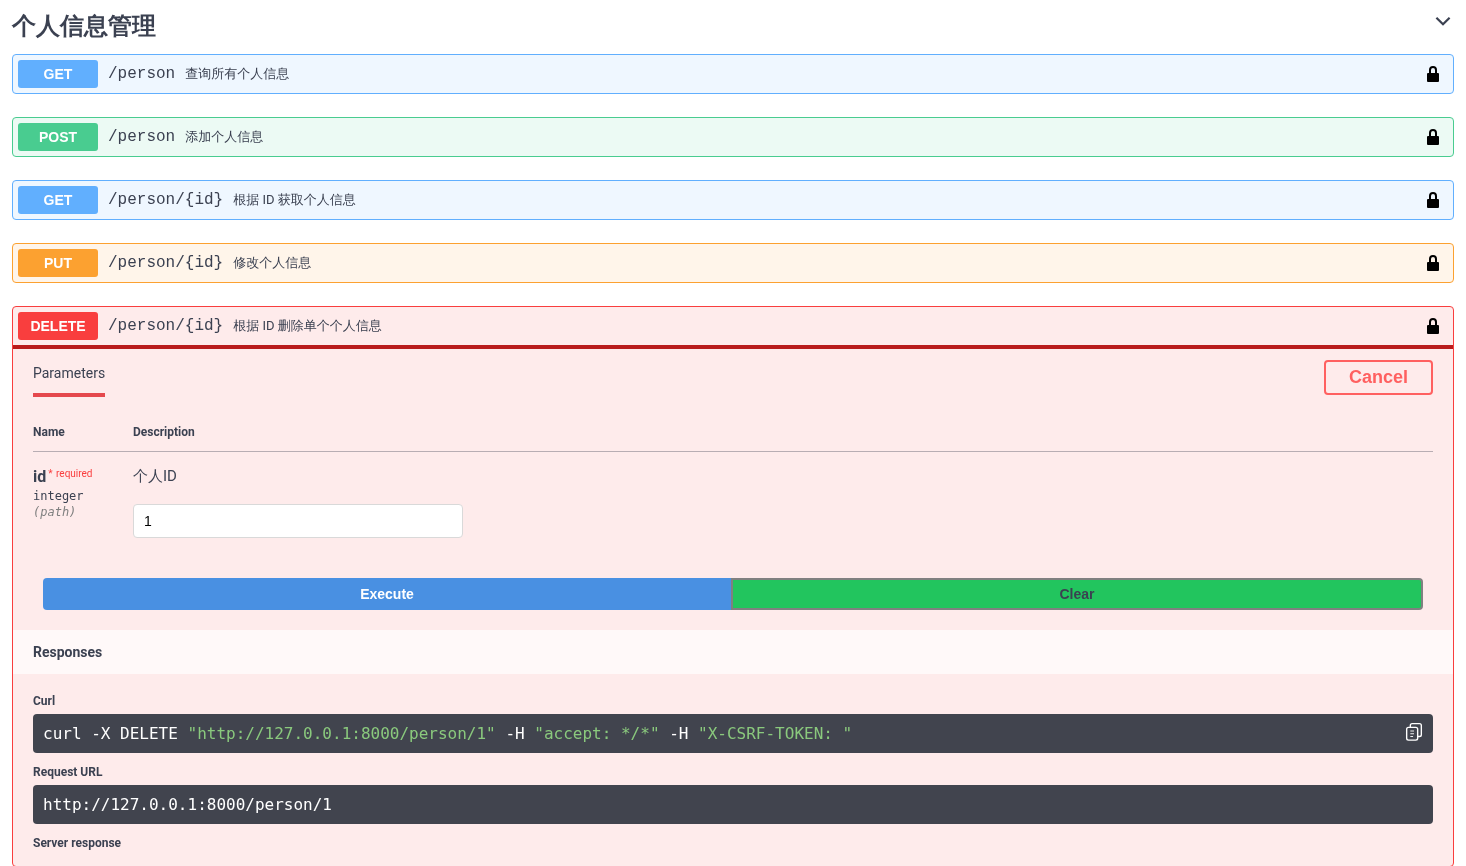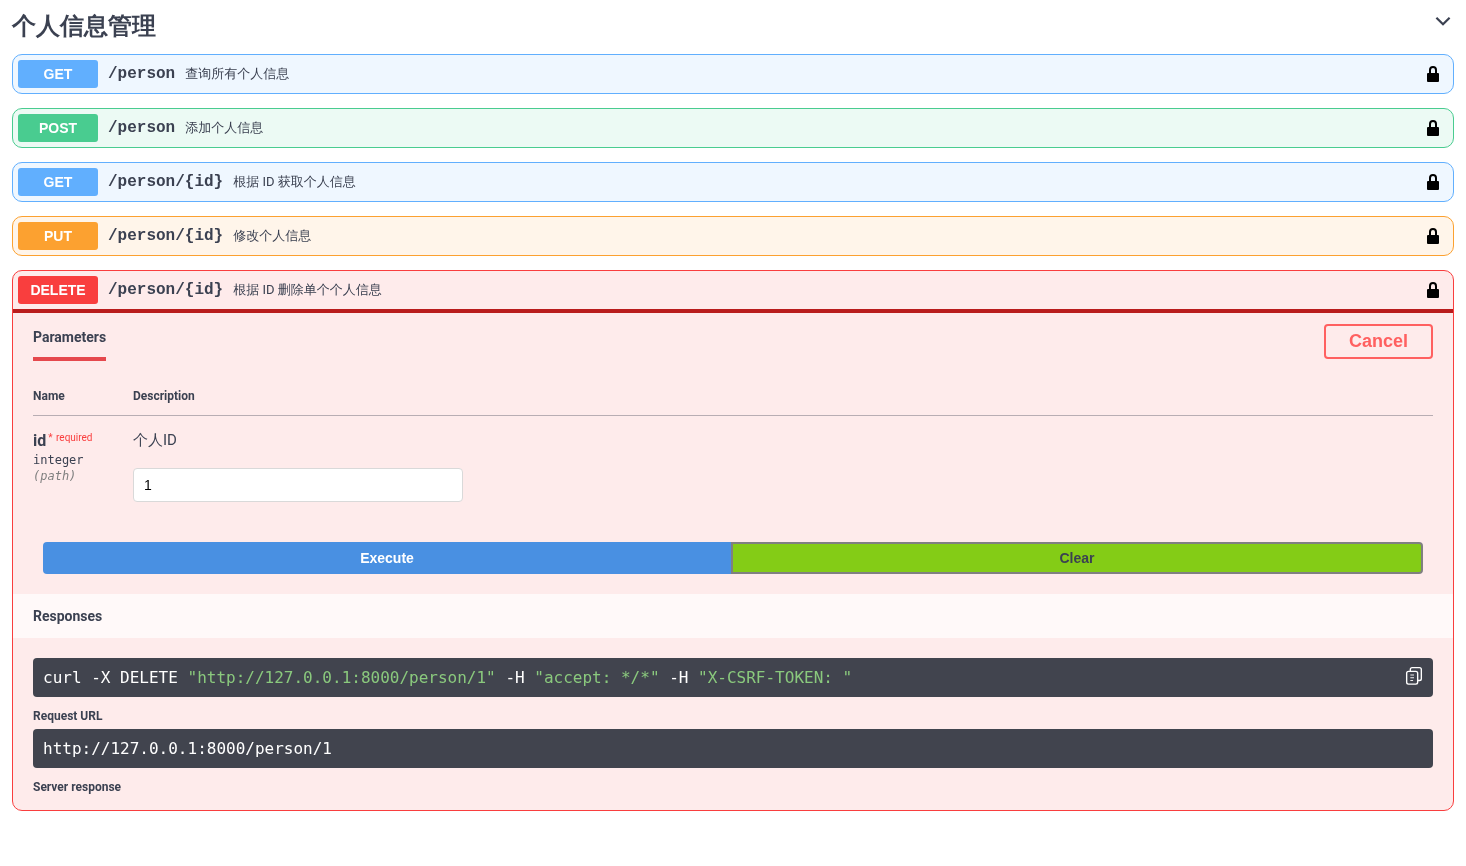--- a/index.html
+++ b/index.html
@@ -1,59 +1,59 @@
 <!DOCTYPE html>
 <html><head>
 <meta charset="utf-8">
 <style>
 * { box-sizing: border-box; margin: 0; padding: 0; }
 body { font-family: -apple-system, BlinkMacSystemFont, "Segoe UI", Roboto, sans-serif; background: #fff; color: #3b4151; padding: 10px 12px; font-size: 14px; }
 .tag-header { display: flex; align-items: flex-start; justify-content: space-between; padding: 0 0 12px 0; cursor: pointer; }
 .tag-header h2 { font-size: 24px; font-weight: 700; color: #3b4151; }
 .chevron { width: 22px; height: 22px; }
-.opblock { margin: 0 0 14px; border-radius: 10px; border: 1px solid; }
+.opblock { margin: 0 0 23px; border-radius: 4px; border: 1px solid; }
 .opblock-summary { display: flex; align-items: center; padding: 5px 5px; cursor: pointer; position: relative; }
 .method { border-radius: 3px; padding: 6px 0; min-width: 80px; text-align: center; font-size: 14px; font-weight: 700; color: #fff; font-family: sans-serif; }
-.path { font-family: Consolas, "Courier New", monospace; font-size: 16px; font-weight: 700; padding: 0 10px; color: #3b4151; word-break: break-all; }
+.path { font-family: Consolas, "Courier New", monospace; font-size: 16px; font-weight: 400; padding: 0 10px; color: #3b4151; word-break: break-all; }
 .desc { font-size: 13px; color: #3b4151; }
 .lock { position: absolute; right: 10px; top: 50%; transform: translateY(-50%); width: 20px; height: 20px; }
 
 .get { border-color: #61affe; background: rgba(97,175,254,.1); }
 .get .method { background: #61affe; }
 .post { border-color: #49cc90; background: rgba(73,204,144,.1); }
 .post .method { background: #49cc90; }
 .put { border-color: #fca130; background: rgba(252,161,48,.1); }
 .put .method { background: #fca130; }
 .delete { border-color: #f93e3e; background: rgba(249,62,62,.1); }
 .delete .method { background: #f93e3e; }
 .delete.open .opblock-summary { border-bottom: 4px solid #b91c1c; }
 
 .opblock-body { }
 .tab-header { display: flex; align-items: center; justify-content: space-between; padding: 8px 20px; }
 .tabs { display: flex; }
-.tab-item { padding: 8px 0px 12px; cursor: pointer; font-size: 14px; font-weight: 700; color: #3b4151; border-bottom: 4px solid transparent; }
+.tab-item { padding: 8px 0px 12px; cursor: pointer; font-size: 14px; font-weight: 400; color: #3b4151; border-bottom: 4px solid transparent; }
 .tab-item.active { border-bottom-color: #e5484d; }
 .cancel-btn { border: 2px solid #ff6060; background: transparent; color: #ff6060; font-size: 18px; font-weight: 700; padding: 5px 23px; border-radius: 4px; cursor: pointer; font-family: sans-serif; }
 
 .param-section { padding: 20px 20px 10px; }
 .param-table { width: 100%; border-collapse: collapse; table-layout: fixed; }
 .param-table th { text-align: left; font-size: 12px; font-weight: 700; color: #3b4151; padding: 0 0 12px; border-bottom: 1px solid rgba(59,65,81,.2); }
 .param-table th.name-col { width: 100px; }
 .param-table td { padding: 15px 0 10px; vertical-align: top; }
 .param-name { font-size: 16px; font-weight: 700; color: #3b4151; }
 .required-star { color: #f93e3e; font-size: 10px; position: relative; top: -5px; padding-left: 2px; }
 .required-text { color: #f93e3e; font-size: 10px; position: relative; top: -5px; padding-left: 0px; }
 .param-type { font-family: Consolas, monospace; font-size: 12px; font-weight: 400; color: #3b4151; padding-top: 3px; }
 .param-in { font-family: Consolas, monospace; font-size: 12px; font-style: italic; color: #808080; padding-top: 2px; }
 .param-desc { font-size: 15px; color: #3b4151; margin-bottom: 18px; }
 .param-input { width: 330px; padding: 8px 10px; font-size: 14px; border: 1px solid #d9d9d9; border-radius: 4px; background: #fff; }
 
 .btn-group { display: flex; padding: 20px 30px; }
 .execute-btn { flex: 1; background: #4990e2; color: #fff; border: none; padding: 8px 0; font-size: 14px; font-weight: 700; border-radius: 4px 0 0 4px; cursor: pointer; font-family: sans-serif; }
-.clear-btn { flex: 1; background: #84cc16; color: #3b4151; border: 2px solid #808080; padding: 6px 0; font-size: 14px; font-weight: 700; border-radius: 0 4px 4px 0; cursor: pointer; font-family: sans-serif; }
+.clear-btn { flex: 1; background: #22c55e; color: #3b4151; border: 2px solid #808080; padding: 6px 0; font-size: 14px; font-weight: 700; border-radius: 0 4px 4px 0; cursor: pointer; font-family: sans-serif; }
 
 .responses-header { padding: 14px 20px; background: rgba(255,255,255,.7); font-size: 14px; font-weight: 700; color: #3b4151; }
 .responses-body { padding: 20px 20px 10px; }
 .responses-body h5 { font-size: 12px; font-weight: 700; color: #3b4151; margin-bottom: 6px; }
 .code-block { background: #41444e; color: #fff; font-family: Consolas, monospace; font-size: 16px; padding: 10px; border-radius: 4px; margin-bottom: 12px; position: relative; word-break: break-all; }
 .code-block .str { color: #8ac97d; }
 .copy-btn { position: absolute; right: 8px; top: 6px; width: 22px; height: 22px; cursor: pointer; }
 </style>
 </head>
 <body>
@@ -143,20 +143,21 @@
             </tr>
           </tbody>
       </table>
     </div>
     <div class="btn-group">
       <button class="execute-btn">Execute</button>
       <button class="clear-btn">Clear</button>
     </div>
     <div class="responses-header">Responses</div>
     <div class="responses-body">
+      <h5>Curl</h5>
       <div class="code-block">
         <span>curl -X DELETE </span><span class="str">"http://127.0.0.1:8000/person/1"</span><span> -H  </span><span class="str">"accept: */*"</span><span> -H  </span><span class="str">"X-CSRF-TOKEN: "</span>
         <svg class="copy-btn" viewBox="0 0 24 24">
             <rect x="8" y="4" width="12" height="14" rx="2" stroke="#fff" stroke-width="1.5" fill="none"></rect>
             <rect x="4" y="8" width="12" height="14" rx="2" stroke="#fff" stroke-width="1.5" fill="#41444e"></rect>
             <path d="M8 12h4M8 15h4M8 18h3" stroke="#fff" stroke-width="1"></path>
           </svg>
       </div>
       <h5>Request URL</h5>
       <div class="code-block">http://127.0.0.1:8000/person/1</div>

